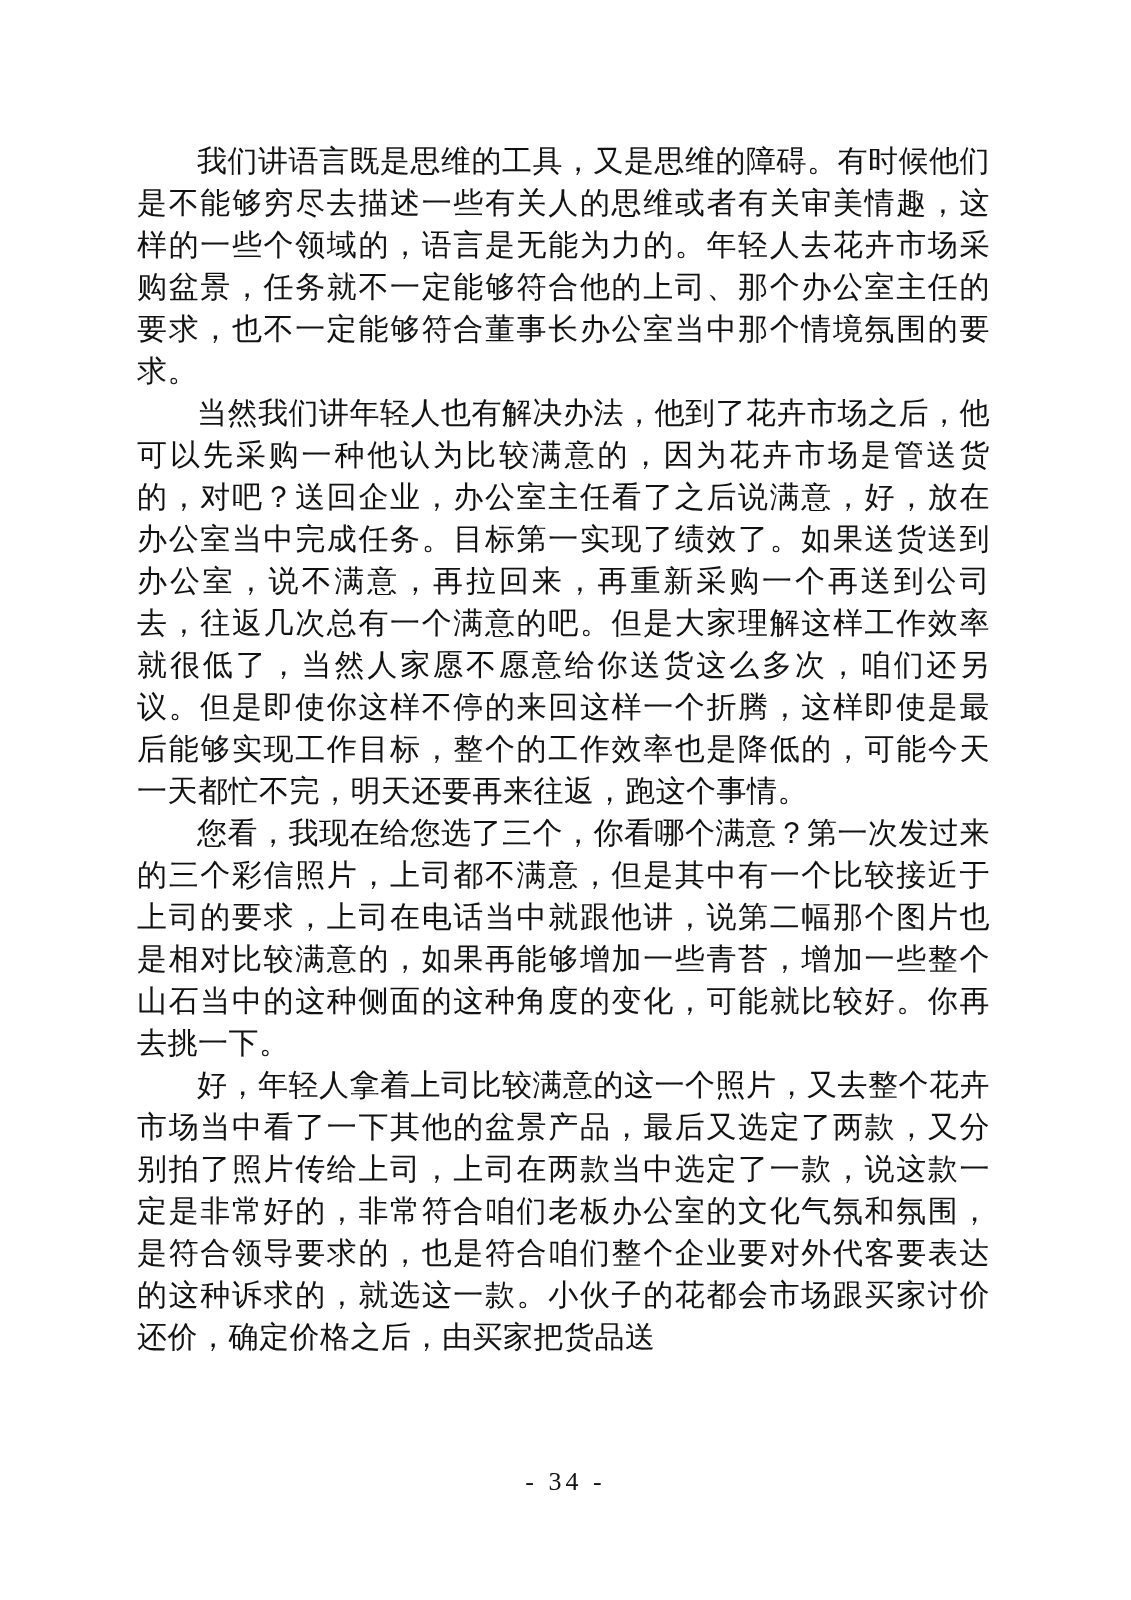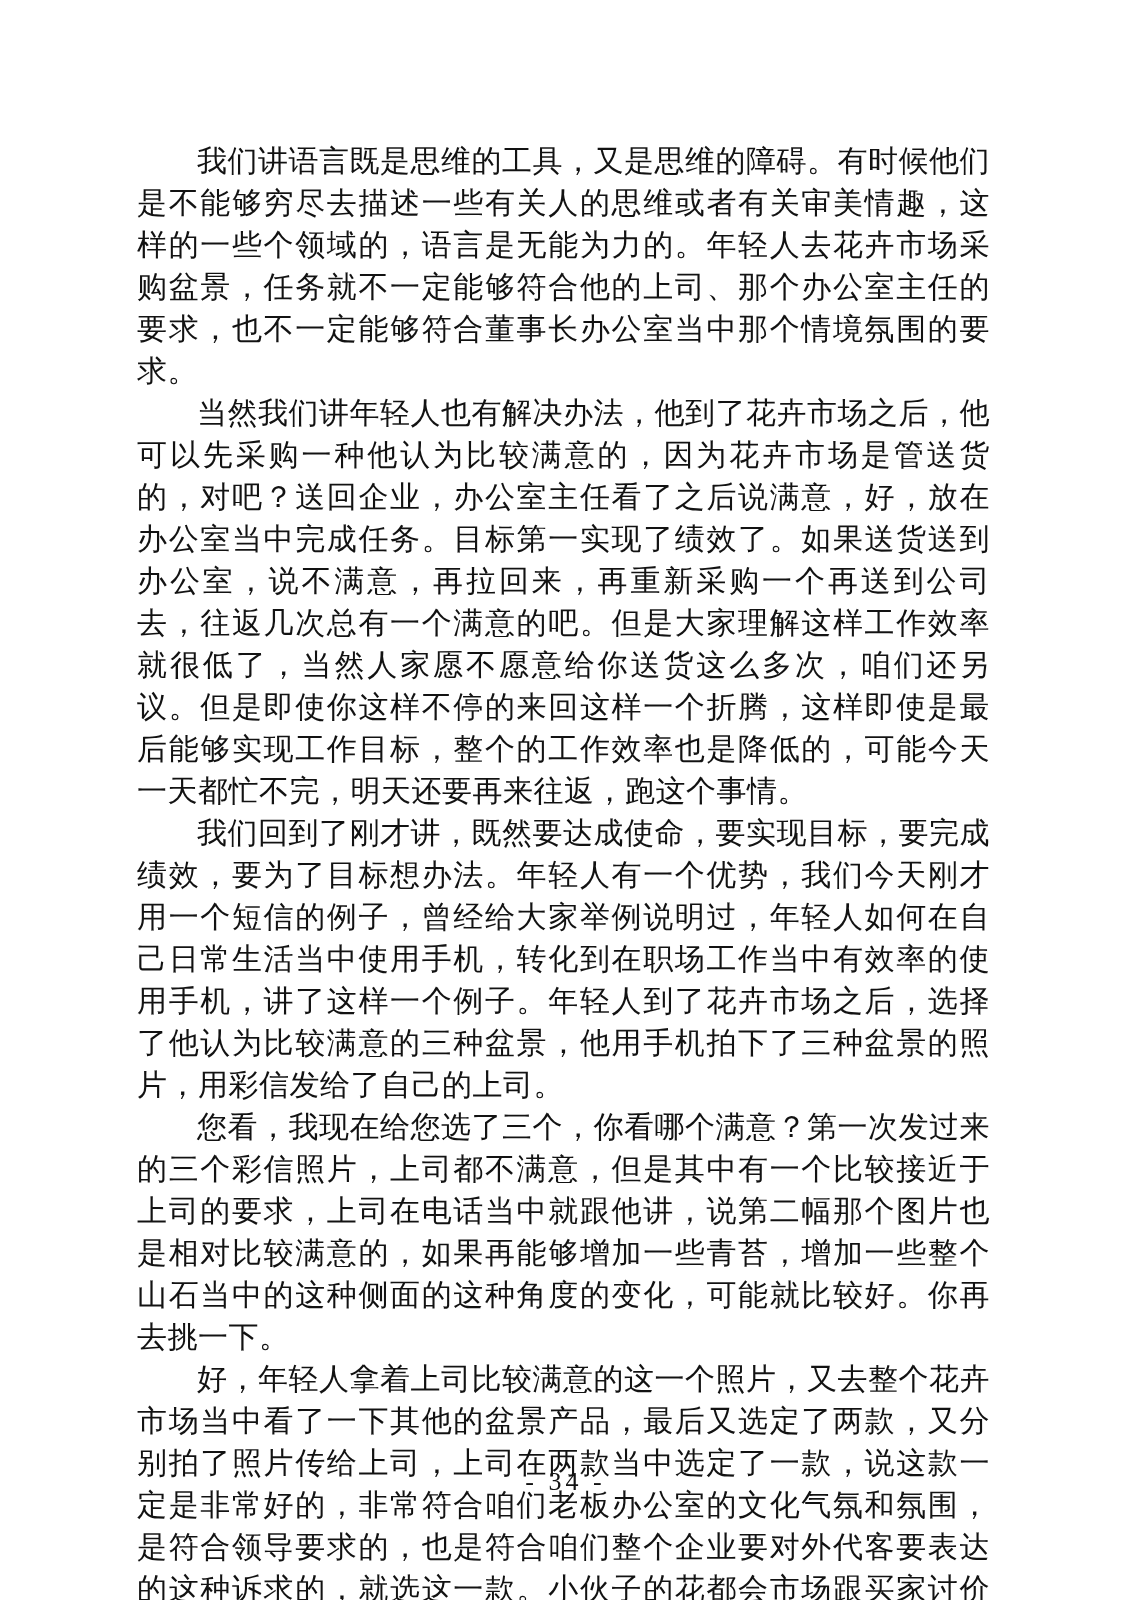--- a/index.html
+++ b/index.html
@@ -46,20 +46,19 @@
 </style>
 </head>
 <body>
 
 <div class="page">
 
   <div class="text-block">
 
   <p>我们讲语言既是思维的工具，又是思维的障碍。有时候他们是不能够穷尽去描述一些有关人的思维或者有关审美情趣，这样的一些个领域的，语言是无能为力的。年轻人去花卉市场采购盆景，任务就不一定能够符合他的上司、那个办公室主任的要求，也不一定能够符合董事长办公室当中那个情境氛围的要求。</p>
       <p>当然我们讲年轻人也有解决办法，他到了花卉市场之后，他可以先采购一种他认为比较满意的，因为花卉市场是管送货的，对吧？送回企业，办公室主任看了之后说满意，好，放在办公室当中完成任务。目标第一实现了绩效了。如果送货送到办公室，说不满意，再拉回来，再重新采购一个再送到公司去，往返几次总有一个满意的吧。但是大家理解这样工作效率就很低了，当然人家愿不愿意给你送货这么多次，咱们还另议。但是即使你这样不停的来回这样一个折腾，这样即使是最后能够实现工作目标，整个的工作效率也是降低的，可能今天一天都忙不完，明天还要再来往返，跑这个事情。</p>
-      <p>我们回到了刚才讲，既然要达成使命，要实现目标，要完成绩效，要为了目标想办法。年轻人有一个优势，我们今天刚才用一个短信的例子，曾经给大家举例说明过，年轻人如何在自己日常生活当中使用手机，转化到在职场工作当中有效率的使用手机，讲了这样一个例子。年轻人到了花卉市场之后，选择了他认为比较满意的三种盆景，他用手机拍下了三种盆景的照片，用彩信发给了自己的上司。</p>
       <p>您看，我现在给您选了三个，你看哪个满意？第一次发过来的三个彩信照片，上司都不满意，但是其中有一个比较接近于上司的要求，上司在电话当中就跟他讲，说第二幅那个图片也是相对比较满意的，如果再能够增加一些青苔，增加一些整个山石当中的这种侧面的这种角度的变化，可能就比较好。你再去挑一下。</p>
       <p>好，年轻人拿着上司比较满意的这一个照片，又去整个花卉市场当中看了一下其他的盆景产品，最后又选定了两款，又分别拍了照片传给上司，上司在两款当中选定了一款，说这款一定是非常好的，非常符合咱们老板办公室的文化气氛和氛围，是符合领导要求的，也是符合咱们整个企业要对外代客要表达的这种诉求的，就选这一款。小伙子的花都会市场跟买家讨价还价，确定价格之后，由买家把货品送</p>
     </div>
 
   <div class="page-footer">- 34 -</div>
 
 </div>
 
 </body></html>

